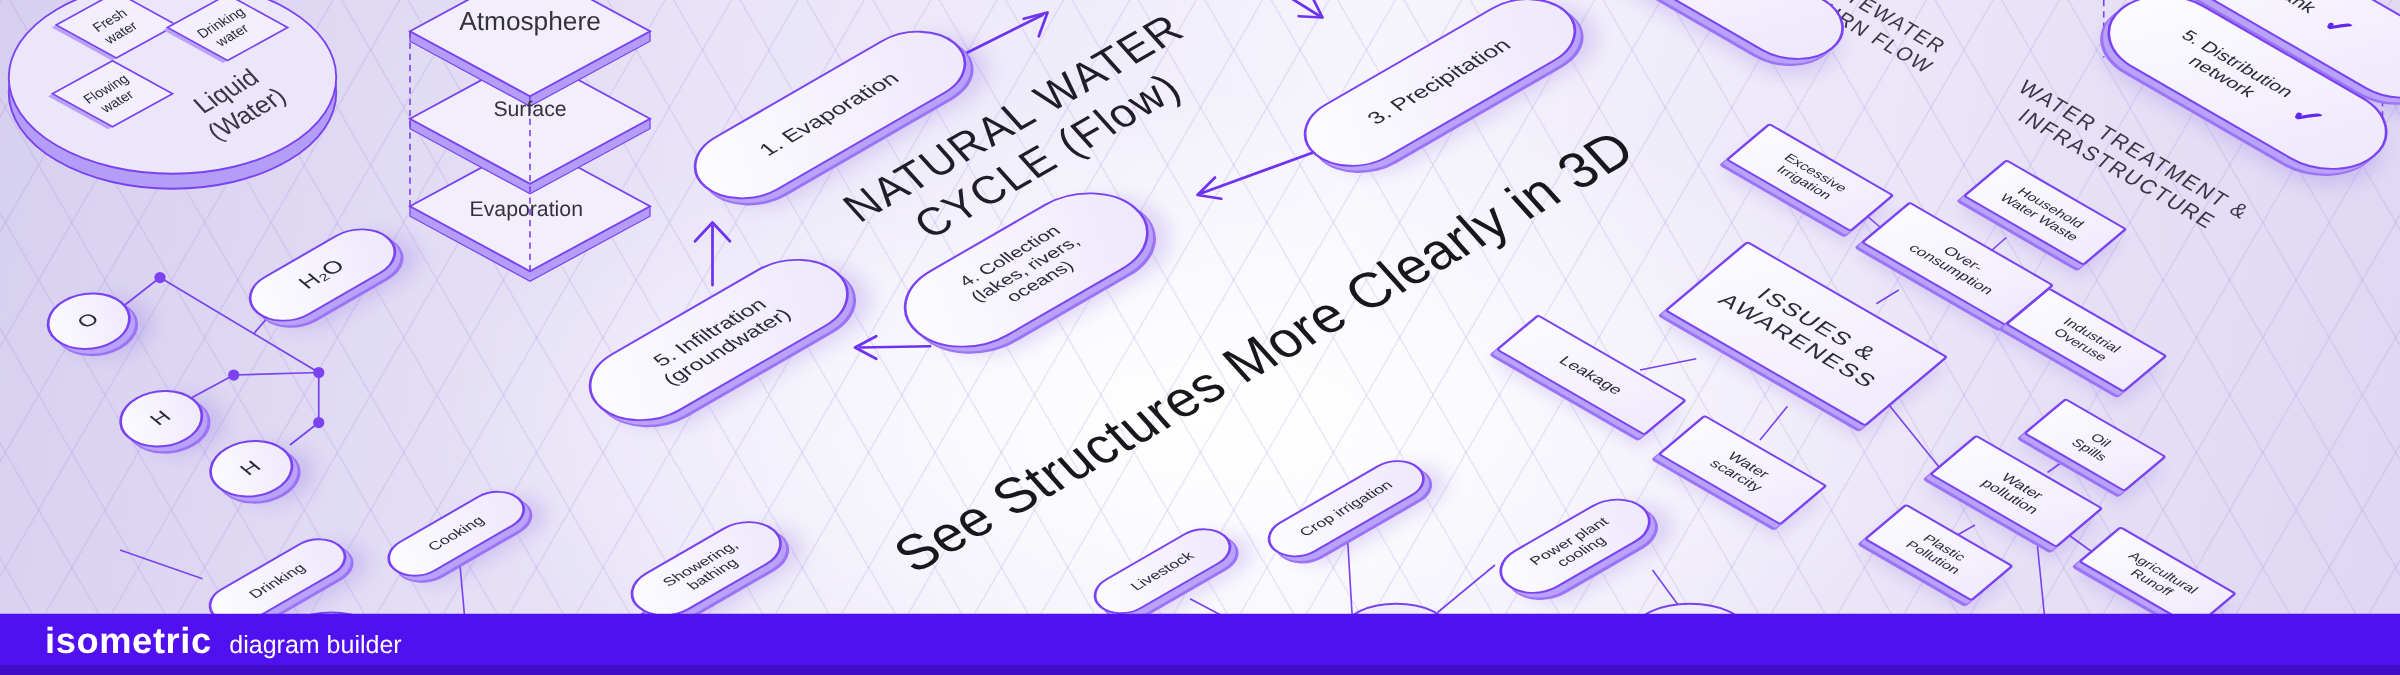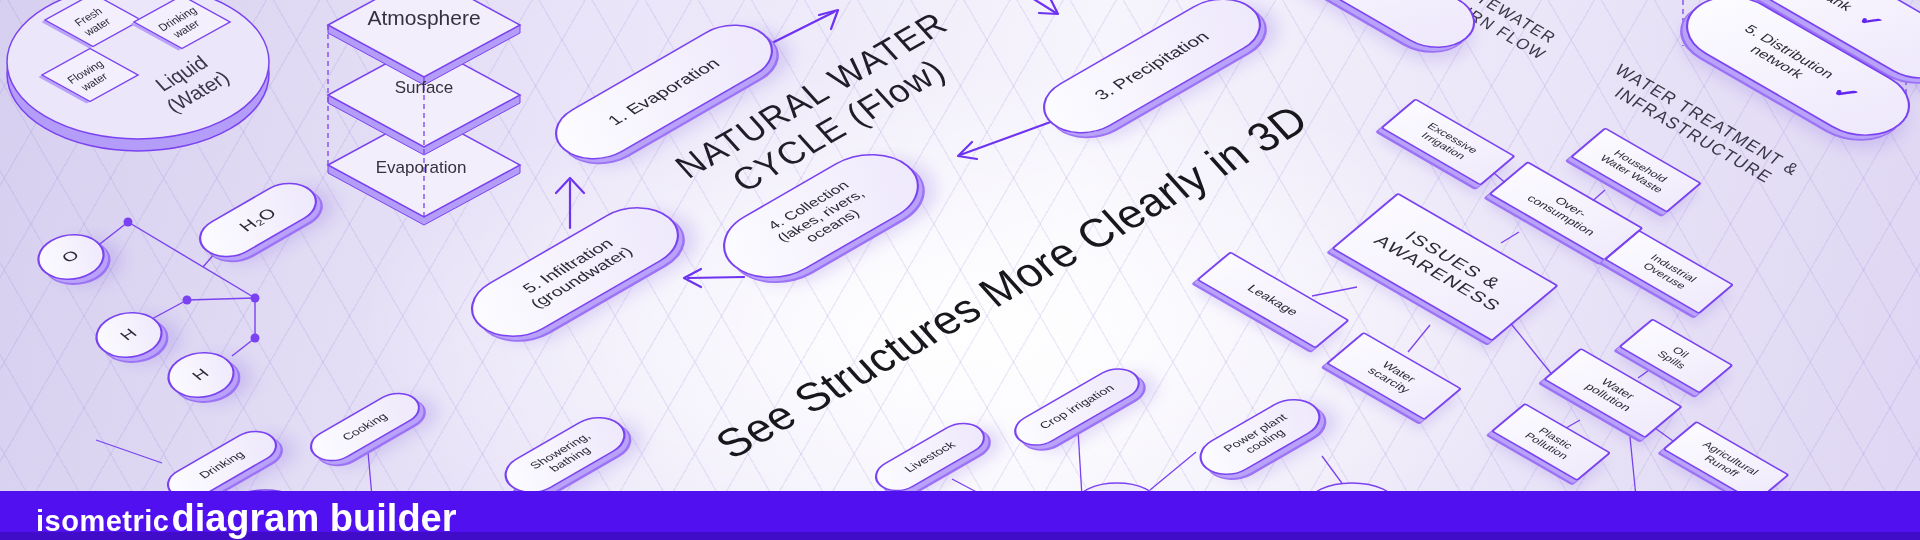--- a/index.html
+++ b/index.html
@@ -28,23 +28,23 @@
   .iso-rt { transform:translate(-50%,-50%) rotate(30deg)  skewX(-12deg); }
   .flat   { transform:translate(-50%,-50%); }
   .sq { position:absolute; border:2px solid #7a42f0; background:#f3effc;
         box-shadow:0 5px 0 -1px #b9a2f9;
         transform:translate(-50%,-50%) scaleY(.55) rotate(45deg); }
   .dark { color:#201d28; }
   .caps { letter-spacing:1.5px; }
   .check { color:#6325f0; font-weight:700; }
   .footer { position:absolute; left:0; top:491px; width:1920px; height:41px; background:#5110ef; }
   .footer-strip { position:absolute; left:0; top:532px; width:1920px; height:8px; background:#410cc8; }
-  .footer-left { position:absolute; left:36px; top:491px; height:44px; display:flex; align-items:baseline; gap:2px; color:#ffffff; z-index:5; padding-top:6px; box-sizing:border-box; }
+  .footer-left { position:absolute; left:36px; top:491px; height:44px; display:flex; align-items:baseline; gap:14px; color:#ffffff; z-index:5; padding-top:6px; box-sizing:border-box; }
   .logo-bold  { font-size:29px; font-weight:800; letter-spacing:.5px; }
-  .logo-light { font-size:38px; font-weight:700; }
+  .logo-light { font-size:20px; font-weight:400; }
   .footer-right { position:absolute; right:30px; top:496px; color:#ffffff; font-size:29px; font-weight:300; z-index:5; }
 </style>
 </head>
 <body>
 
 <div class="stage">
 
   <svg class="overlay" width="1920" height="540" viewBox="0 0 1920 540">
 
     <g>

